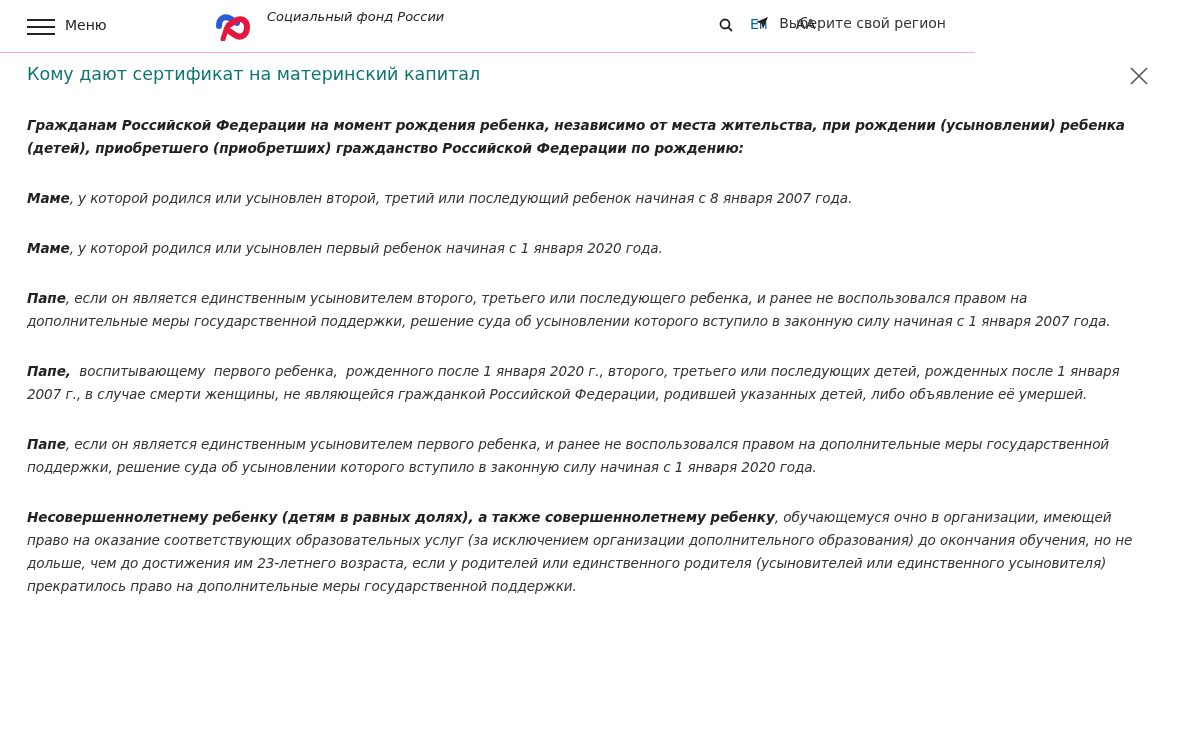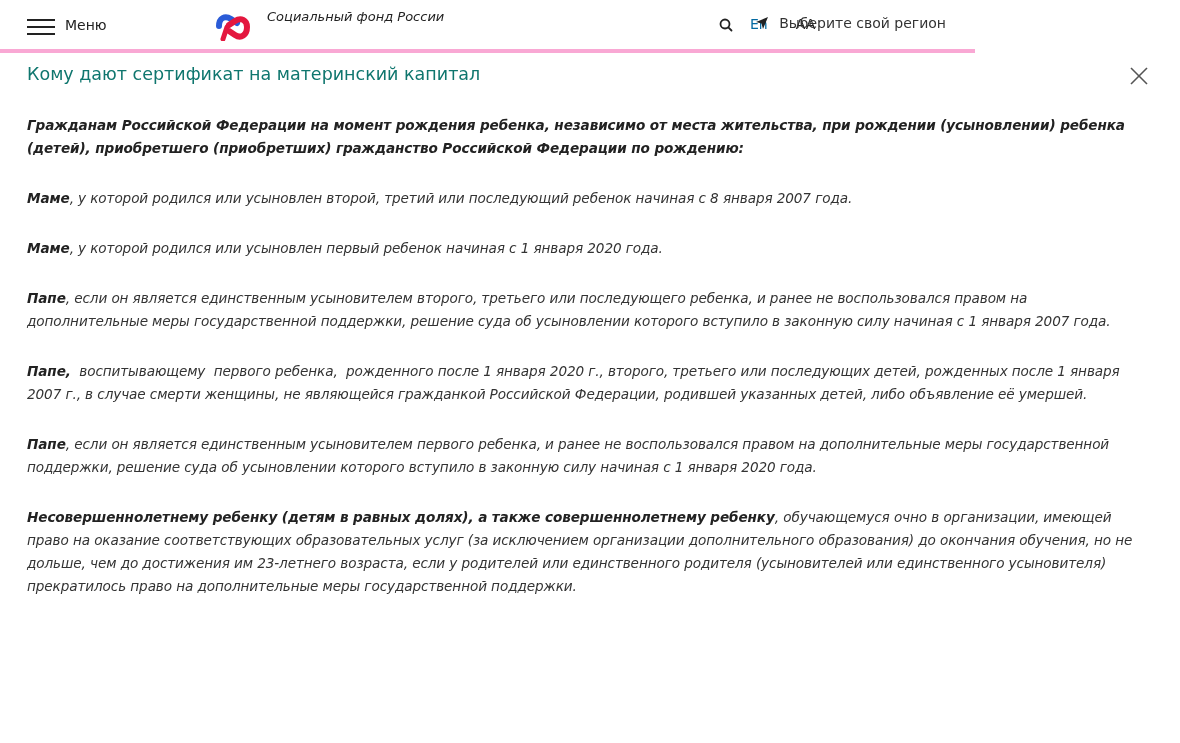--- a/index.html
+++ b/index.html
@@ -1,21 +1,21 @@
 <!DOCTYPE html>
 <html><head>
   <meta charset="utf-8">
   <style>
     * { box-sizing: border-box; margin: 0; padding: 0; }
     html, body { width: 1180px; height: 743px; overflow: hidden; background: #ffffff; }
     body { font-family: "DejaVu Sans", sans-serif; color: #333; }
 
     .header {
       position: absolute; left: 0; top: 0; width: 975px; height: 53px;
-      border-bottom: 4px solid #f9a8d4; background: #fff;
+      border-bottom: 1px solid #f9a8d4; background: #fff;
     }
     .menu-btn { position: absolute; left: 27px; top: 15px; display: flex; align-items: center; cursor: pointer; }
     .burger { width: 28px; height: 17px; position: relative; margin-right: 10px; }
     .burger span { position: absolute; left: 0; width: 28px; height: 2px; background: #222; }
     .burger span:nth-child(1) { top: 2px; }
     .burger span:nth-child(2) { top: 9px; }
     .burger span:nth-child(3) { top: 16px; }
     .menu-label { font-size: 14px; color: #222; line-height: 20px; }
 
     .logo { position: absolute; left: 215px; top: 9px; display: flex; align-items: flex-start; font-style: italic; }

